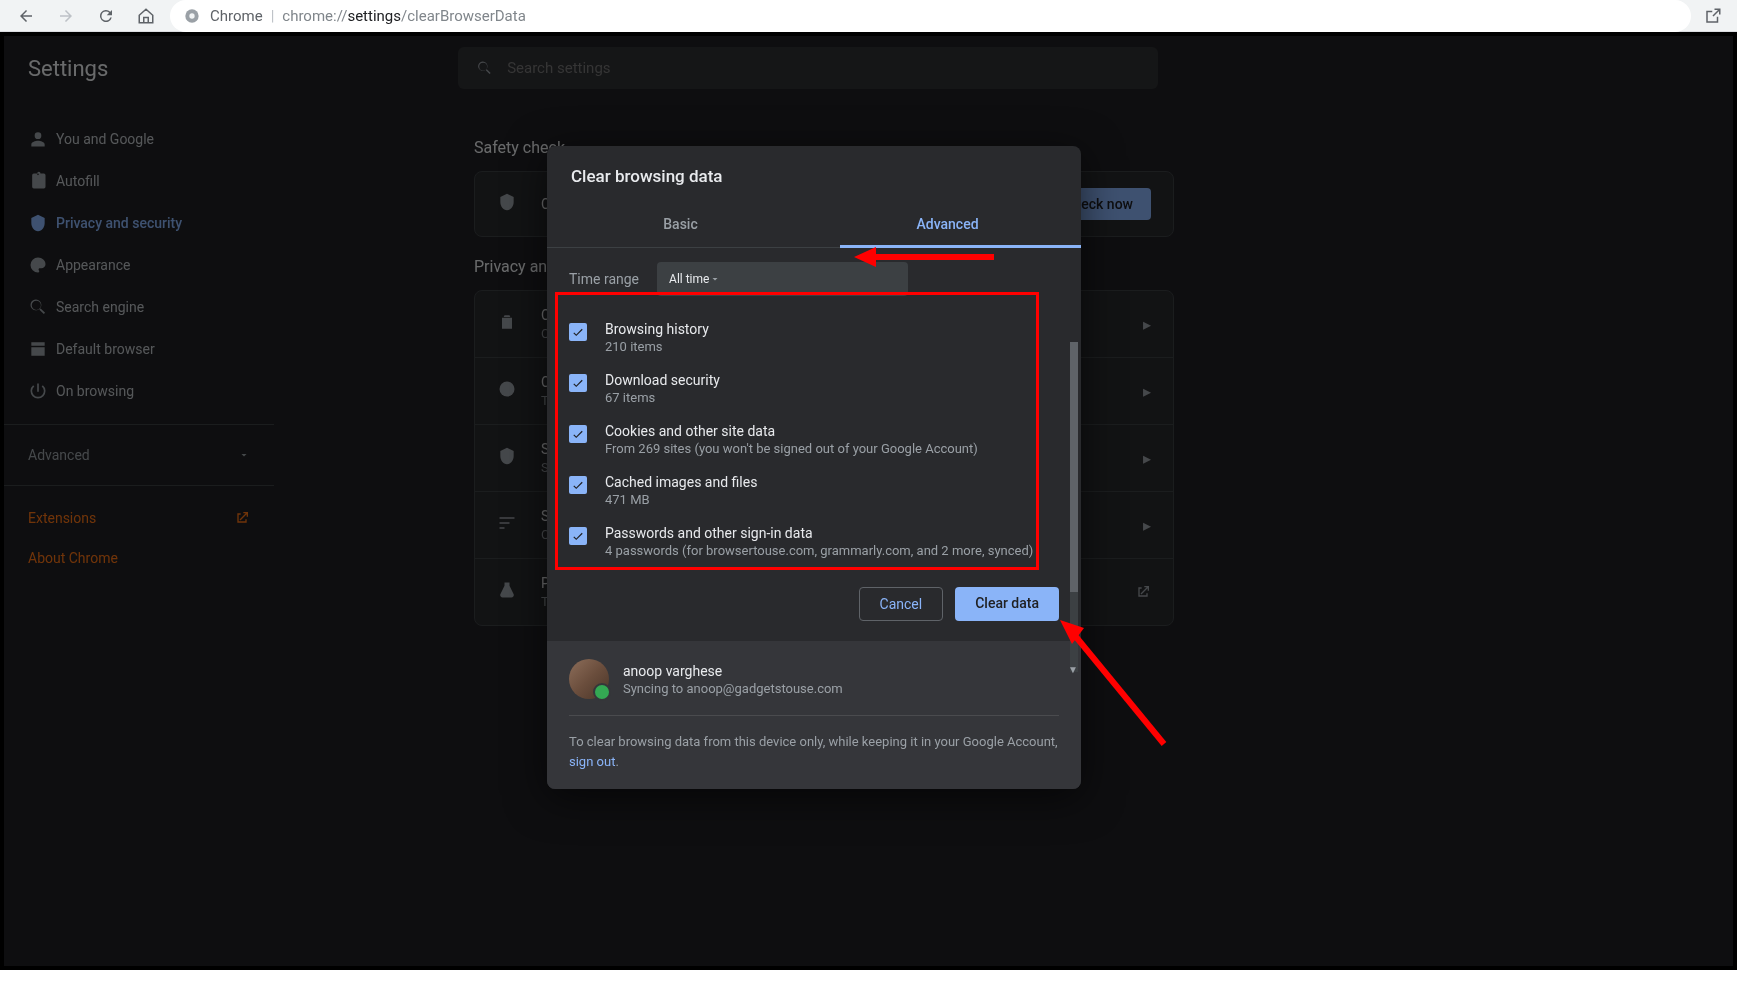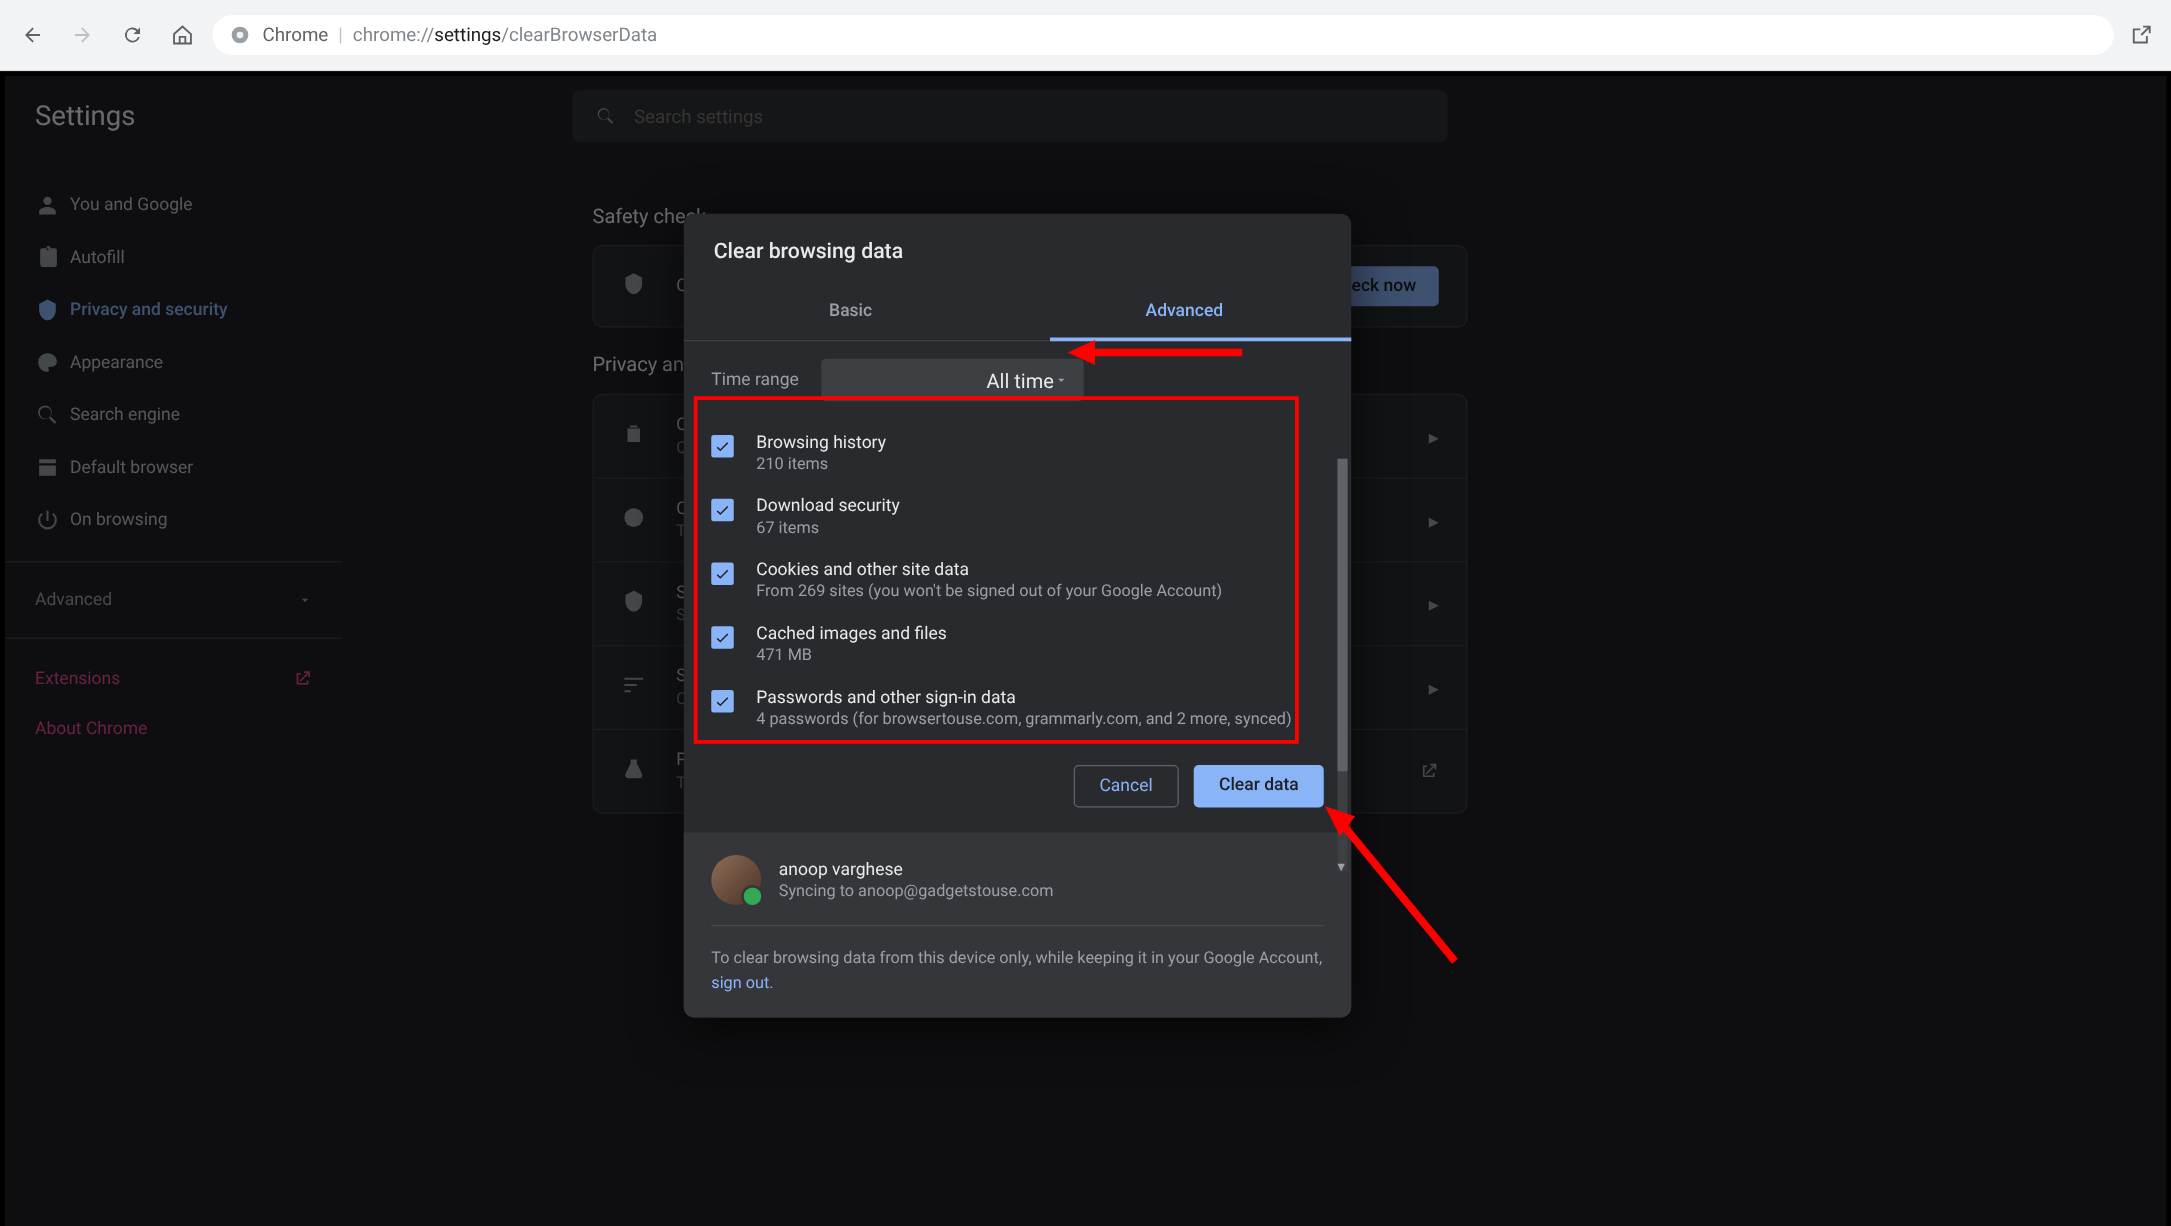--- a/index.html
+++ b/index.html
@@ -1,17 +1,17 @@
 <!DOCTYPE html>
 <html><head>
 <meta charset="utf-8">
 <style>
 *{box-sizing:border-box;margin:0;padding:0;font-family:Roboto,Arial,sans-serif}
 body{background:#fff;width:1737px;height:981px;overflow:hidden}
-.browser-chrome{height:57px;background:#f1f3f4;display:flex;align-items:center;padding:0 10px;gap:8px;border-bottom:1px solid #dadce0}
+.browser-chrome{height:32px;background:#f1f3f4;display:flex;align-items:center;padding:0 10px;gap:8px;border-bottom:1px solid #dadce0}
 .nav-btn{width:32px;height:32px;display:flex;align-items:center;justify-content:center;color:#5f6368;border-radius:50%;cursor:pointer}
 .nav-btn.disabled{color:#bdc1c6}
 .addr-bar{flex:1;height:32px;background:#fff;border-radius:16px;display:flex;align-items:center;padding:0 14px;gap:10px;color:#5f6368;font-size:15px}
 .addr-icon{width:16px;height:16px}
 .url-text{color:#202124}
 .url-dim{color:#80868b}
 .share-btn{width:28px;height:28px;color:#5f6368;display:flex;align-items:center;justify-content:center}
 .viewport{position:relative;width:1737px;height:938px;background:#202124;border:4px solid #000}
 .scrim{position:absolute;inset:0;background:rgba(0,0,0,0.55);z-index:5}
 .settings-app{position:absolute;inset:0;display:flex;flex-direction:column}
@@ -20,42 +20,42 @@
 .search-wrap{width:700px;height:42px;background:#303134;border-radius:6px;display:flex;align-items:center;padding:0 18px;color:#9aa0a6;margin-left:130px}
 .search-wrap input{background:transparent;border:none;outline:none;color:#e8eaed;font-size:15px;margin-left:14px;width:100%}
 .body-row{display:flex;flex:1}
 .sidebar{width:270px;padding-top:18px}
 .side-item{display:flex;align-items:center;height:42px;padding:0 24px;color:#9aa0a6;font-size:14px;gap:8px;border-radius:0 21px 21px 0;cursor:pointer}
 .side-item .lbl{color:#bdc1c6}
 .side-item.active .lbl{color:#8ab4f8;font-weight:500}
 .side-item.active .ico{color:#8ab4f8}
 .side-sep{height:1px;background:#3c4043;margin:12px 0}
 .side-adv{display:flex;align-items:center;justify-content:space-between;padding:10px 24px;color:#9aa0a6;font-size:14px}
-.side-link{display:flex;align-items:flex-start;justify-content:space-between;padding:12px 24px;color:#ec4899;font-size:14px}
+.side-link{display:flex;align-items:flex-start;justify-content:space-between;padding:12px 24px;color:#f97316;font-size:14px}
 .main{flex:1;padding:18px 0 0 200px}
 .sect-h{color:#e8eaed;font-size:16px;margin:20px 0 14px}
 .card{width:700px;background:#292a2d;border-radius:8px;border:1px solid #3c4043}
 .row{display:flex;align-items:center;padding:16px 22px;border-top:1px solid #3c4043}
 .row:first-child{border-top:none}
 .row-ico{width:22px;color:#9aa0a6;margin-right:22px}
 .row-txt{flex:1}
 .row-t1{color:#e8eaed;font-size:14px}
 .row-t2{color:#9aa0a6;font-size:13px;margin-top:3px}
 .row-btn{background:#8ab4f8;color:#202124;padding:8px 18px;border-radius:4px;font-size:14px;font-weight:500}
 .row-arr{color:#9aa0a6}
 .dialog{position:absolute;z-index:10;left:543px;top:110px;width:534px;background:#292a2d;border-radius:8px;box-shadow:0 8px 40px rgba(0,0,0,.6)}
 .dlg-title{padding:20px 24px 14px;color:#e8eaed;font-size:17px;font-weight:500}
 .tabs{display:flex;height:48px;border-bottom:1px solid #3c4043}
 .tab{flex:1;display:flex;align-items:center;justify-content:center;color:#9aa0a6;font-size:14px;font-weight:500;cursor:pointer;position:relative}
 .tab.active{color:#8ab4f8}
 .tab.active::after{content:'';position:absolute;bottom:-1px;left:26px;right:0;height:3px;background:#8ab4f8}
 .dlg-body{position:relative;padding:14px 22px 0;max-height:340px;overflow:visible}
 .tr-row{display:flex;align-items:center;gap:18px;margin-bottom:16px}
 .tr-lbl{color:#9aa0a6;font-size:14px}
-.tr-sel{width:210px;height:34px;background:#3c4043;border-radius:4px;display:flex;align-items:center;justify-content:flex-end;padding:0 12px;color:#e8eaed;font-size:16px}
+.tr-sel{width:251px;height:34px;background:#3c4043;border-radius:4px;display:flex;align-items:center;justify-content:flex-start;padding:0 12px;color:#e8eaed;font-size:12px}
 .red-box{position:absolute;border:3px solid #ff0000;pointer-events:none;z-index:20}
 .red-arrow-svg{position:absolute;z-index:25;pointer-events:none}
 .chk-row{display:flex;gap:18px;padding:9px 0}
 .chk{width:18px;height:18px;background:#8ab4f8;border-radius:2px;display:flex;align-items:center;justify-content:center;flex-shrink:0;margin-top:2px}
 .chk svg{width:14px;height:14px}
 .chk-txt .t1{color:#e8eaed;font-size:14px}
 .chk-txt .t2{color:#9aa0a6;font-size:13px;margin-top:2px}
 .scroll-ind{position:absolute;right:3px;top:196px;width:8px;height:330px;background:#3c4043}
 .scroll-thumb{width:8px;height:250px;background:#5f6368;position:absolute;top:0}
 .scroll-ar{position:absolute;right:3px;color:#9aa0a6;font-size:10px}

